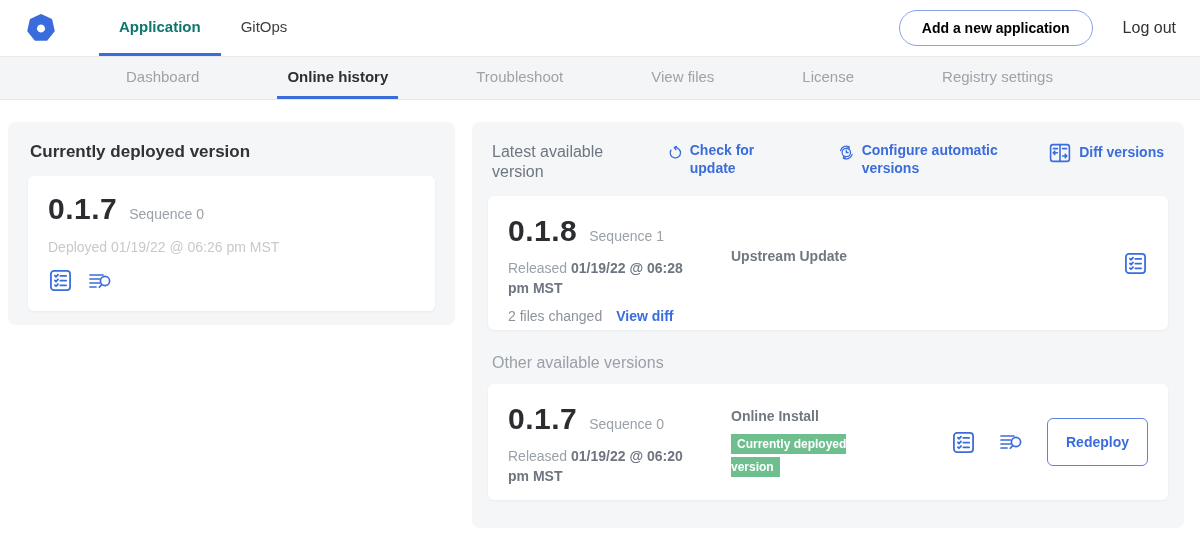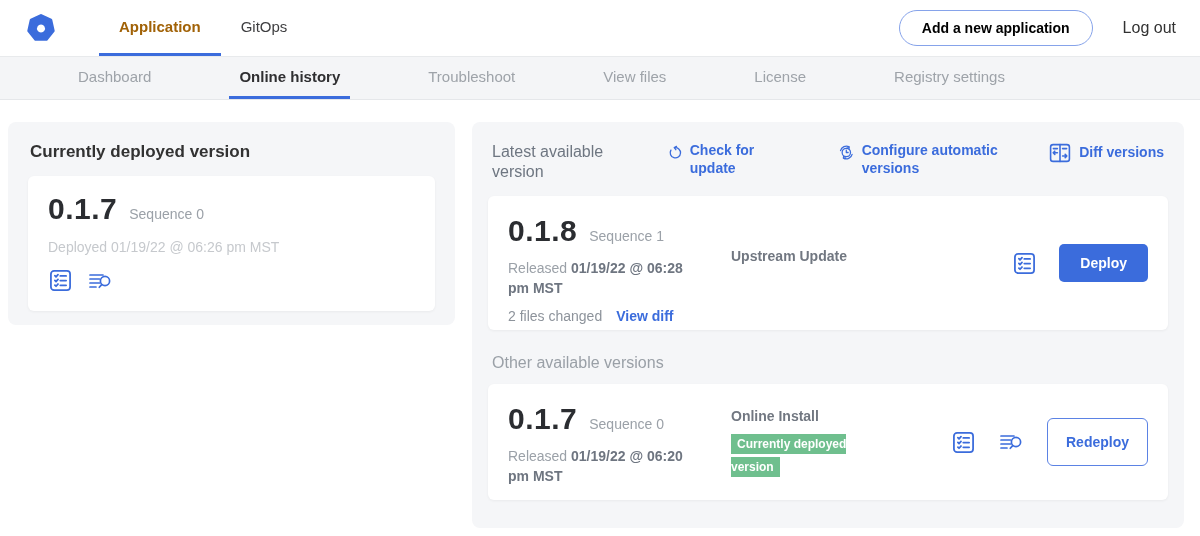--- a/index.html
+++ b/index.html
@@ -5,30 +5,30 @@
   * { margin:0; padding:0; box-sizing:border-box; }
   html,body { width:1200px; height:536px; background:#fff;
     font-family:"Liberation Sans", sans-serif; color:#323232; overflow:hidden; }
 
   
   .topnav { height:56px; display:flex; align-items:stretch; padding:0 24px 0 25px; background:#fff; }
   .logo-wrap { display:flex; align-items:center; margin-right:42px; }
   .app-tabs { display:flex; align-items:stretch; }
   .app-tab { display:flex; align-items:center; padding:0 20px; font-size:15px;
     font-weight:500; color:#3e3e40; cursor:pointer; border-bottom:3px solid transparent; }
-  .app-tab.active { font-weight:600; color:#a16207; border-bottom-color:#3b6cdc; }
+  .app-tab.active { font-weight:600; color:#0f766e; border-bottom-color:#3b6cdc; }
   .topnav-spacer { flex:1; }
   .pill-btn { align-self:center; background:#fff; border:1px solid #86a3ea; color:#000000;
     font-weight:700; font-size:14px; padding:9px 22px; border-radius:20px; cursor:pointer;
     font-family:"Liberation Sans", sans-serif; }
   .logout { align-self:center; margin-left:30px; font-size:16px; color:#323232; cursor:pointer; }
 
   
   .subnav { height:44px; background:#f4f5f7; border-top:1px solid #e8eaec; border-bottom:1px solid #e5e7ea;
-    display:flex; align-items:stretch; padding-left:68px; gap:68px; }
+    display:flex; align-items:stretch; padding-left:116px; gap:68px; }
   .subnav-item { display:flex; align-items:center; padding:0 10px; font-size:15px; color:#9ea3a9;
     cursor:pointer; border-bottom:3px solid transparent; }
   .subnav-item.active { color:#2f2f31; font-weight:600; border-bottom-color:#3b6cdc; }
 
   
   .main { display:flex; align-items:flex-start; padding:22px 16px 0 8px; gap:17px; }
   .panel { background:#f5f6f8; border-radius:8px; }
   .left-panel { width:447px; height:203px; padding:18px 20px; }
   .right-panel { flex:1; height:406px; padding:20px 16px 16px; }
 
@@ -212,21 +212,20 @@
       </div>
       <div class="vc-right">
         <button class="icon-btn">
           <svg class="ic" width="25" height="25" viewBox="0 0 24 24" fill="none" stroke="#3b6cdc" stroke-width="1.7" stroke-linecap="round" stroke-linejoin="round">
             <rect x="2.8" y="2.8" width="18.4" height="18.4" rx="3"></rect>
             <path d="M6.6 7.4 l1.1 1.1 l1.9 -2.1 M11.8 7.6 h5.6"></path>
             <path d="M6.6 11.9 l1.1 1.1 l1.9 -2.1 M11.8 12.1 h5.6"></path>
             <path d="M6.6 16.4 l1.1 1.1 l1.9 -2.1 M11.8 16.6 h5.6"></path>
           </svg>
         </button>
-        <button class="btn-primary">Deploy</button>
       </div>
     </div>
 
     <div class="other-heading">Other available versions</div>
 
     <div class="card version-card other-card">
       <div class="vc-left">
         <div class="ver-row">
           <span class="ver-num">0.1.7</span>
           <span class="seq">Sequence 0</span>

